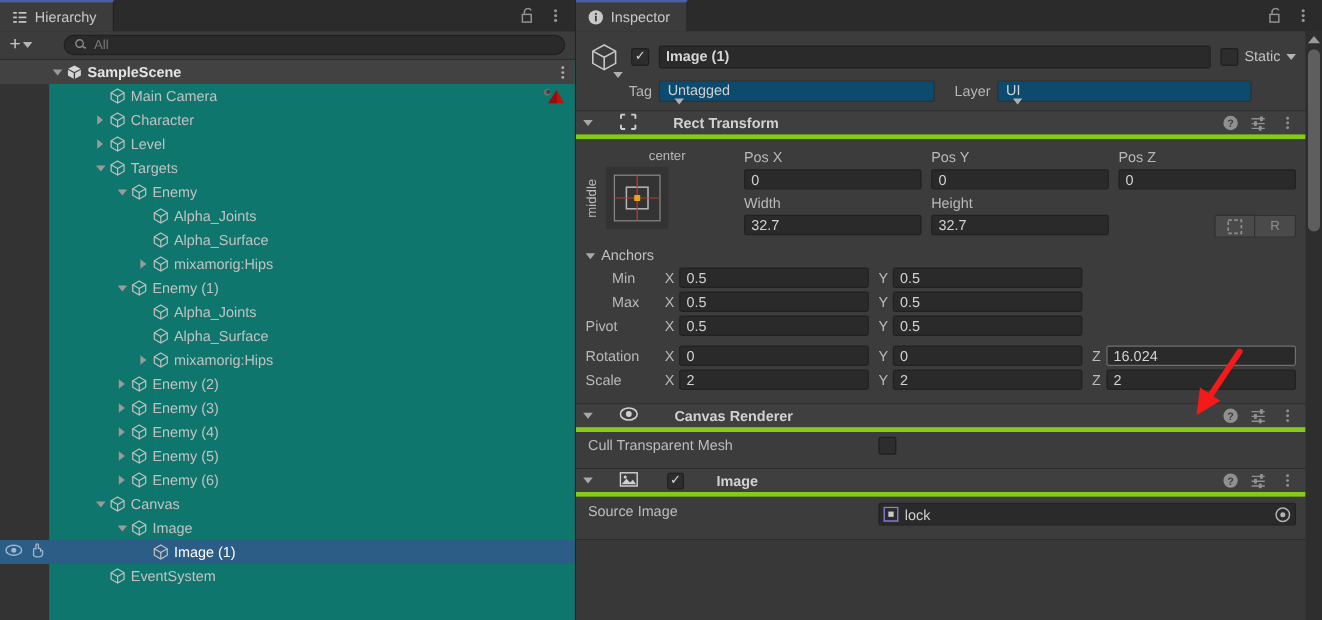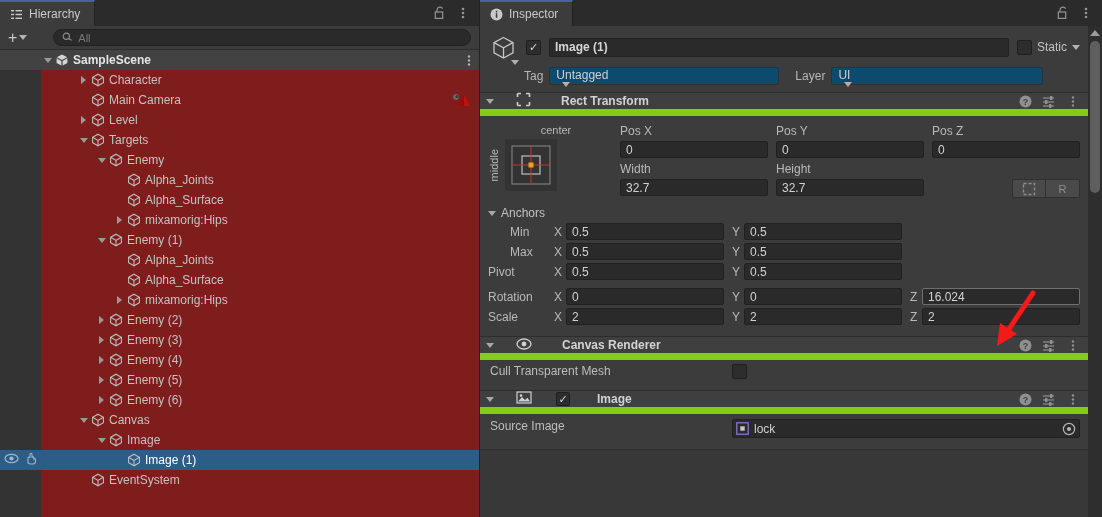--- a/index.html
+++ b/index.html
@@ -43,21 +43,21 @@
   .plus-glyph { font-size: 16px; line-height: 14px; color: #c8c8c8; font-weight: 300; }
   .caret-sm { width: 0; height: 0; border-left: 4px solid transparent; border-right: 4px solid transparent; border-top: 5px solid #b4b4b4; }
   .search-box {
     flex: 1; height: 17px; margin-left: 20px; margin-right: 2px;
     background: #2a2a2a; border: 1px solid #212121; border-radius: 9px;
     display: flex; align-items: center; padding: 0 8px; gap: 5px;
   }
   .search-box .sq { color: #8a8a8a; font-size: 11px; display: inline-flex; }
   .search-placeholder { color: #787878; font-size: 11px; }
 
-  .tree { position: relative; height: calc(517px - 26px - 24px); overflow: hidden; background: #7f1d1d; }
+  .tree { position: relative; height: calc(517px - 26px - 24px); overflow: hidden; background: #0f766e; }
   .gutter { position: absolute; left: 0; top: 0; width: 41px; height: 100%; background: #333333; }
   .row {
     position: relative; height: 20px; display: flex; align-items: center;
     white-space: nowrap; font-size: 12px; color: #c2c2c2;
   }
   .row.scene { background: #424242; color: #e4e4e4; font-weight: bold; }
   .row.selected { background: #2c5d87; color: #ffffff; }
   .row .indent { display: inline-block; }
   .twisty { width: 13px; display: inline-flex; align-items: center; justify-content: center; flex: 0 0 13px; }
   .twisty i { display: block; width: 0; height: 0; }
@@ -96,21 +96,21 @@
   .dropdown {
     height: 18px; background: #0c4a6e; border: 1px solid #303030; border-radius: 2px;
     display: flex; justify-content: space-between; padding: 0 4px 0 6px;
     color: #d0d0d0; font-size: 12px; flex-direction: column;
   }
   .dropdown .dd-caret { width: 0; height: 0; border-left: 4px solid transparent; border-right: 4px solid transparent; border-top: 5px solid #b0b0b0; margin-left: 6px; }
 
   .comp { border-bottom: 1px solid #2d2d2d; background: #3c3c3c; }
   .comp-head {
     height: 23px; display: flex; align-items: center; gap: 22px; padding: 0 8px 0 6px;
-    background: #3f3f3f; border-bottom: 7px solid #84cc16;
+    background: #3f3f3f; border-bottom: 4px solid #84cc16;
   }
   .comp-title { font-weight: bold; color: #d2d2d2; font-size: 12px; margin-left: 8px; }
   .comp-head-right { margin-left: auto; display: flex; align-items: center; gap: 10px; }
   .comp-body { padding: 6px 8px 8px 8px; background: #3c3c3c; }
 
   .rt-grid { display: flex; gap: 12px; }
   .anchor-widget { width: 120px; padding-top: 2px; }
   .anchor-top { text-align: center; color: #b8b8b8; font-size: 11px; padding-left: 16px; }
   .anchor-mid { display: flex; align-items: center; margin-top: 3px; }
   .anchor-vert {
@@ -230,49 +230,49 @@
             <span class="row-right">
               <svg width="4" height="13" viewBox="0 0 4 13">
                 <circle cx="2" cy="2.5" r="1.2" fill="#b0b0b0"></circle>
                 <circle cx="2" cy="6.5" r="1.2" fill="#b0b0b0"></circle>
                 <circle cx="2" cy="10.5" r="1.2" fill="#b0b0b0"></circle>
               </svg>
             </span>
           </div>
           <div class="row">
             <span class="indent" style="width: 77px;"></span>
-            <span class="twisty closed">
-              <i></i>
-            </span>
-            <span class="go-ico">
-              <svg width="14" height="14" viewBox="0 0 14 14">
-                <path d="M7 1.2 L12.4 4.3 V9.7 L7 12.8 L1.6 9.7 V4.3 Z" fill="none" stroke="#c0c0c0" stroke-width="1.05"></path>
-                <path d="M1.6 4.3 L7 7.4 L12.4 4.3 M7 7.4 V12.8" fill="none" stroke="#c0c0c0" stroke-width="1.05"></path>
-              </svg>
-            </span>
-            <span class="row-label">Character</span>
-          </div>
-          <div class="row">
-            <span class="indent" style="width: 77px;"></span>
             <span class="twisty none"></span>
             <span class="go-ico">
               <svg width="14" height="14" viewBox="0 0 14 14">
                 <path d="M7 1.2 L12.4 4.3 V9.7 L7 12.8 L1.6 9.7 V4.3 Z" fill="none" stroke="#c0c0c0" stroke-width="1.05"></path>
                 <path d="M1.6 4.3 L7 7.4 L12.4 4.3 M7 7.4 V12.8" fill="none" stroke="#c0c0c0" stroke-width="1.05"></path>
               </svg>
             </span>
             <span class="row-label">Main Camera</span>
             <span class="row-right">
               <svg width="20" height="16" viewBox="0 0 20 16">
                 <path d="M5 2 a3 3 0 1 0 0.1 0 Z" fill="#6b6b6b"></path>
                 <circle cx="6" cy="4.5" r="1.6" fill="#3a3a3a"></circle>
                 <path d="M6 14 L13 3 L19 14 Z" fill="#c40f0f"></path>
                 <path d="M6 14 L13 3 L13 14 Z" fill="#9c0b0b"></path>
               </svg>
             </span>
+          </div>
+          <div class="row">
+            <span class="indent" style="width: 77px;"></span>
+            <span class="twisty closed">
+              <i></i>
+            </span>
+            <span class="go-ico">
+              <svg width="14" height="14" viewBox="0 0 14 14">
+                <path d="M7 1.2 L12.4 4.3 V9.7 L7 12.8 L1.6 9.7 V4.3 Z" fill="none" stroke="#c0c0c0" stroke-width="1.05"></path>
+                <path d="M1.6 4.3 L7 7.4 L12.4 4.3 M7 7.4 V12.8" fill="none" stroke="#c0c0c0" stroke-width="1.05"></path>
+              </svg>
+            </span>
+            <span class="row-label">Character</span>
           </div>
           <div class="row">
             <span class="indent" style="width: 77px;"></span>
             <span class="twisty closed">
               <i></i>
             </span>
             <span class="go-ico">
               <svg width="14" height="14" viewBox="0 0 14 14">
                 <path d="M7 1.2 L12.4 4.3 V9.7 L7 12.8 L1.6 9.7 V4.3 Z" fill="none" stroke="#c0c0c0" stroke-width="1.05"></path>
                 <path d="M1.6 4.3 L7 7.4 L12.4 4.3 M7 7.4 V12.8" fill="none" stroke="#c0c0c0" stroke-width="1.05"></path>

